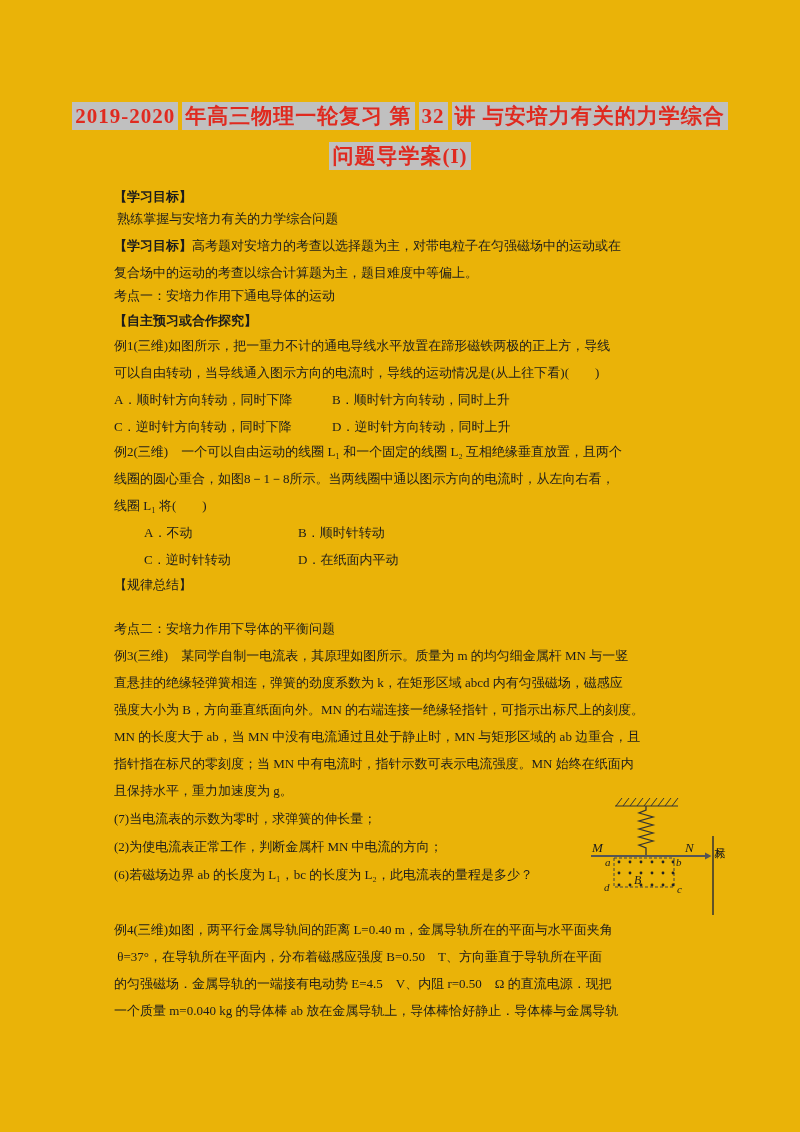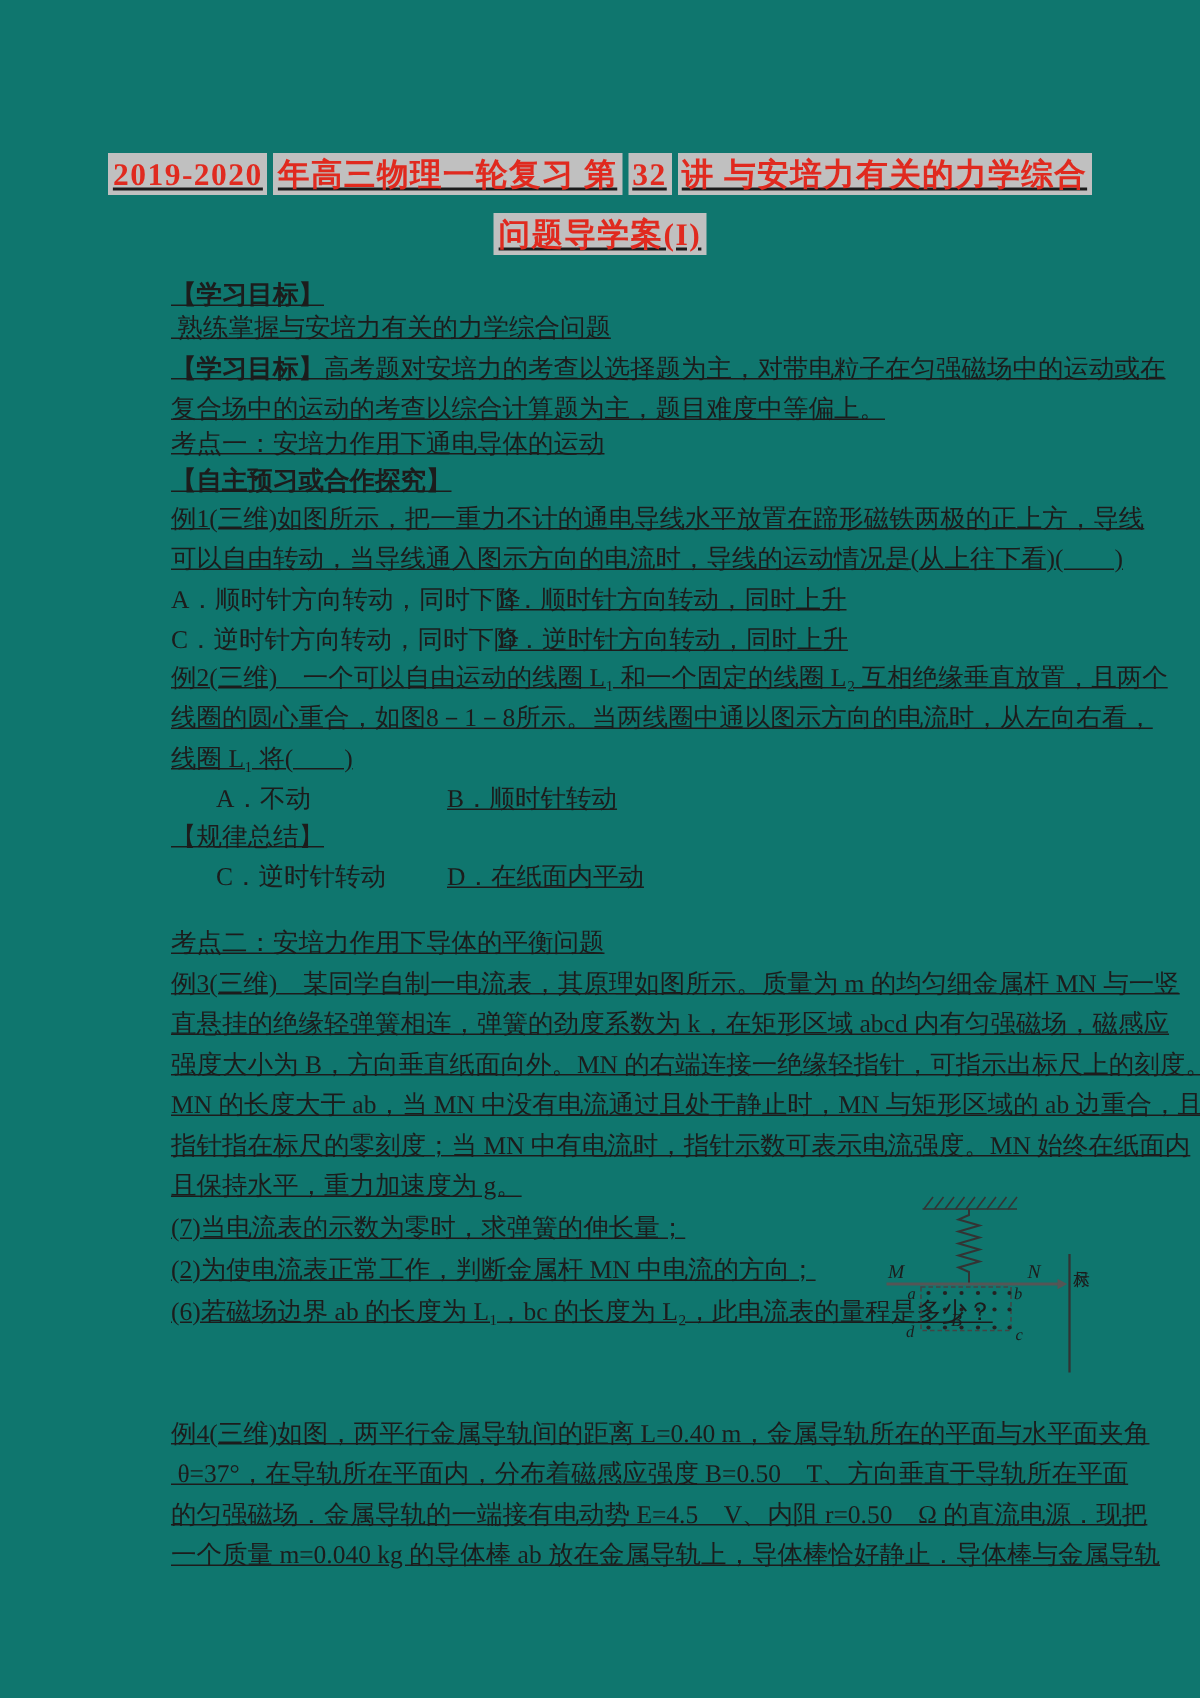--- a/index.html
+++ b/index.html
@@ -1,26 +1,26 @@
 <!DOCTYPE html>
 <html><head>
 <meta charset="utf-8">
 <style>
   html,body{margin:0;padding:0;background:#ffffff;}
-  .page{position:relative;width:800px;height:1132px;background:#0f766e;overflow:hidden;
-        font-family:"Liberation Serif","DejaVu Serif",serif;color:#1c1c1c;text-decoration:underline;}
+  .page{position:relative;width:800px;height:1132px;background:#eab308;overflow:hidden;
+        font-family:"Liberation Serif","DejaVu Serif",serif;color:#1c1c1c;}
   .title{padding-top:96px;text-align:center;}
   .t-line{height:40px;line-height:40px;font-size:21px;font-weight:bold;letter-spacing:1px;}
   .hl{background:#c0c0c0;color:#e02a1f;padding:2px 3px;}
   .hl + .hl{margin-left:4px;}
-  .body{margin-left:114px;margin-top:7px;font-size:17px;}
+  .body{margin-left:114px;margin-top:7px;font-size:13px;}
   .ln{height:27px;line-height:27px;white-space:pre;}
   .bold{font-weight:bold;}
   .mt-n5{margin-top:-5px}.mt-n4{margin-top:-4px}.mt-n2{margin-top:-2px}
-  .mt31{margin-top:17px}.mt34{margin-top:54px}.mt1{margin-top:1px}
+  .mt31{margin-top:17px}.mt34{margin-top:28px}.mt1{margin-top:1px}
   .w1{display:inline-block;width:218px;}
   .w2{display:inline-block;width:154px;margin-left:30px;}
   .fig{position:absolute;left:588px;top:792px;width:152px;height:126px;}
   .fig text{font-family:"Liberation Serif","DejaVu Serif",serif;}
   .scale-label{position:absolute;left:714px;top:839px;writing-mode:vertical-rl;
                font-size:11px;line-height:12px;letter-spacing:0px;color:#1c1c1c;}
 </style>
 </head>
 <body>
 
@@ -43,23 +43,23 @@
 
     <div class="ln mt-n2">例1(三维)如图所示，把一重力不计的通电导线水平放置在蹄形磁铁两极的正上方，导线</div>
     <div class="ln">可以自由转动，当导线通入图示方向的电流时，导线的运动情况是(从上往下看)(　　)</div>
     <div class="ln"><span class="w1">A．顺时针方向转动，同时下降</span><span>B．顺时针方向转动，同时上升</span></div>
     <div class="ln"><span class="w1">C．逆时针方向转动，同时下降</span><span>D．逆时针方向转动，同时上升</span></div>
 
     <div class="ln mt-n2">例2(三维)　一个可以自由运动的线圈 L₁ 和一个固定的线圈 L₂ 互相绝缘垂直放置，且两个</div>
     <div class="ln">线圈的圆心重合，如图8－1－8所示。当两线圈中通以图示方向的电流时，从左向右看，</div>
     <div class="ln">线圈 L₁ 将(　　)</div>
     <div class="ln"><span class="w2">A．不动</span><span>B．顺时针转动</span></div>
+    <div class="ln"><span class="w2">C．逆时针转动</span><span>D．在纸面内平动</span></div>
+
     <div class="ln mt-n2">【规律总结】</div>
-
-    <div class="ln"><span class="w2">C．逆时针转动</span><span>D．在纸面内平动</span></div>
 
     <div class="ln mt31">考点二：安培力作用下导体的平衡问题</div>
 
     <div class="ln">例3(三维)　某同学自制一电流表，其原理如图所示。质量为 m 的均匀细金属杆 MN 与一竖</div>
     <div class="ln">直悬挂的绝缘轻弹簧相连，弹簧的劲度系数为 k，在矩形区域 abcd 内有匀强磁场，磁感应</div>
     <div class="ln">强度大小为 B，方向垂直纸面向外。MN 的右端连接一绝缘轻指针，可指示出标尺上的刻度。</div>
     <div class="ln">MN 的长度大于 ab，当 MN 中没有电流通过且处于静止时，MN 与矩形区域的 ab 边重合，且</div>
     <div class="ln">指针指在标尺的零刻度；当 MN 中有电流时，指针示数可表示电流强度。MN 始终在纸面内</div>
     <div class="ln">且保持水平，重力加速度为 g。</div>
     <div class="ln mt1">(7)当电流表的示数为零时，求弹簧的伸长量；</div>

